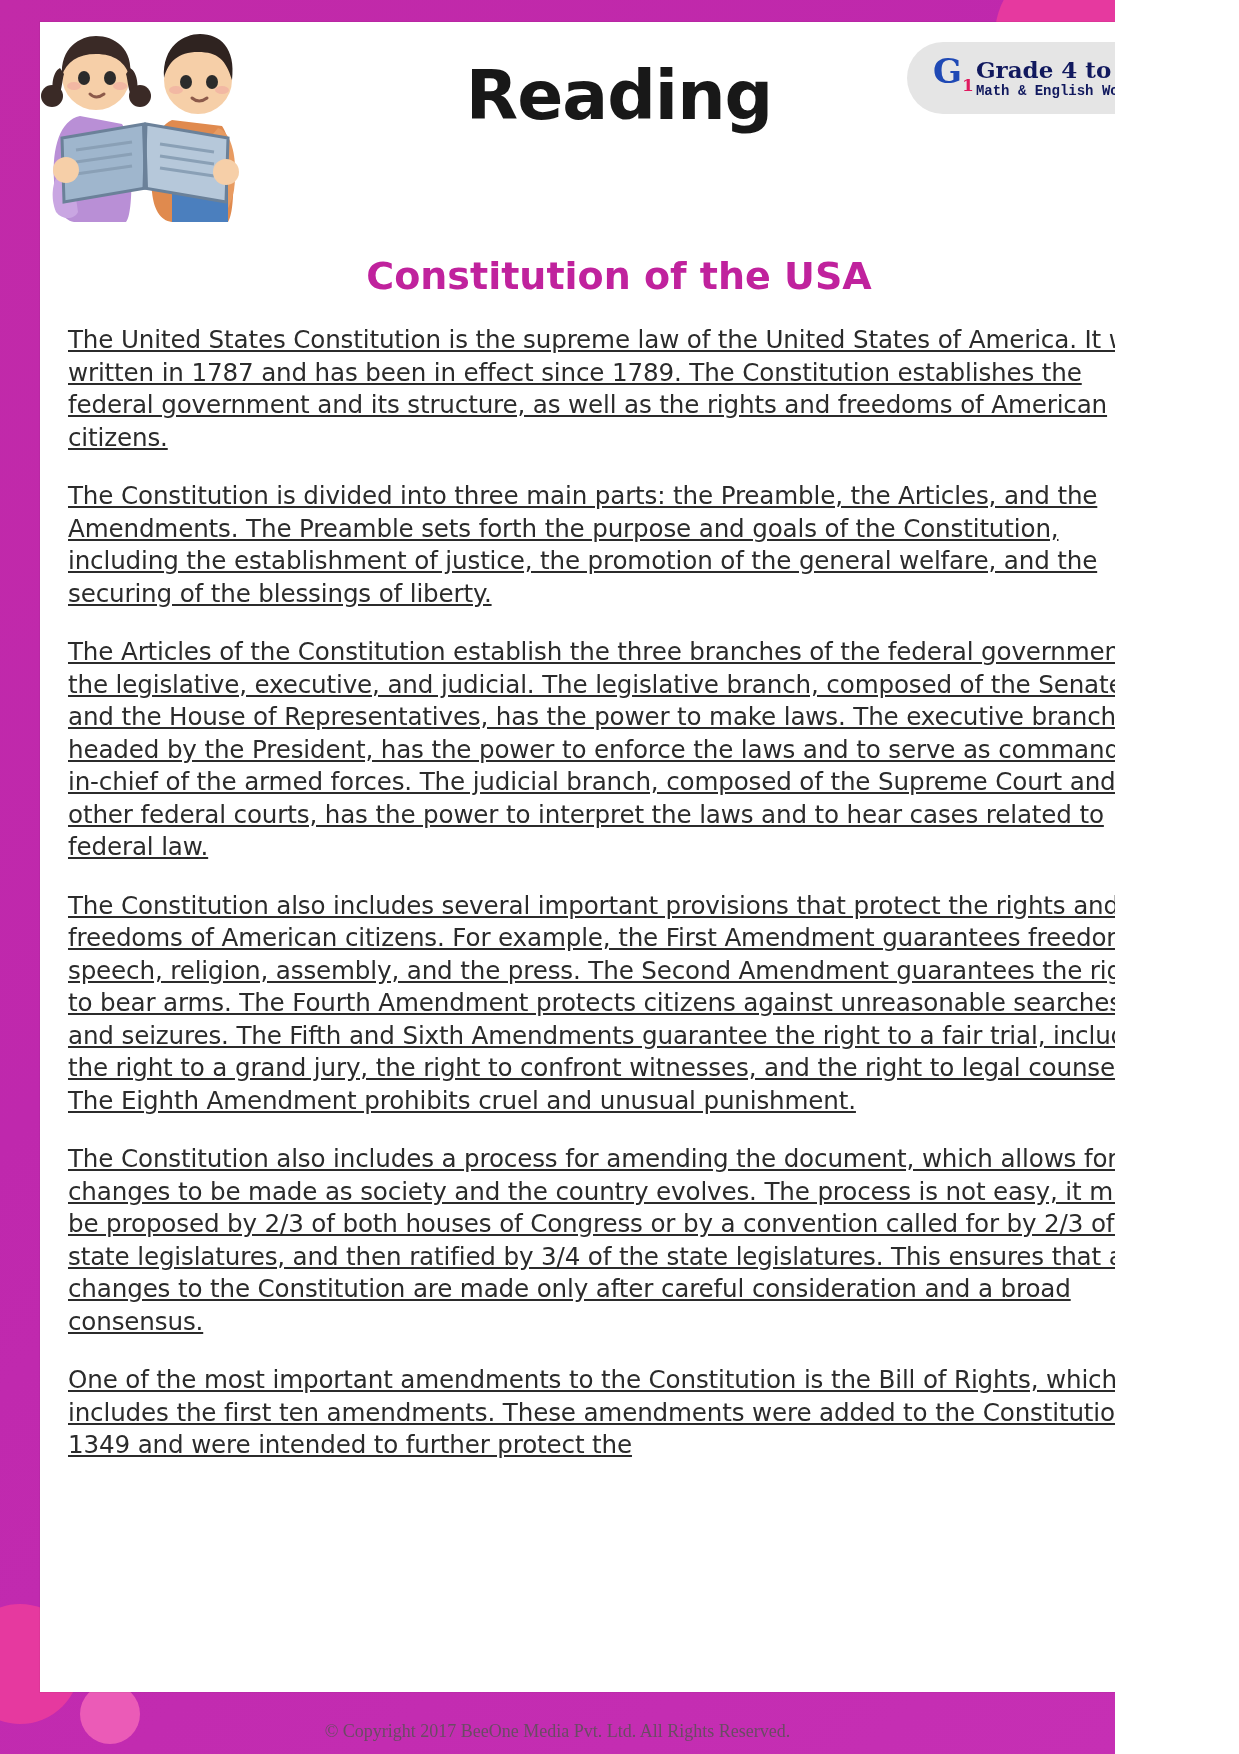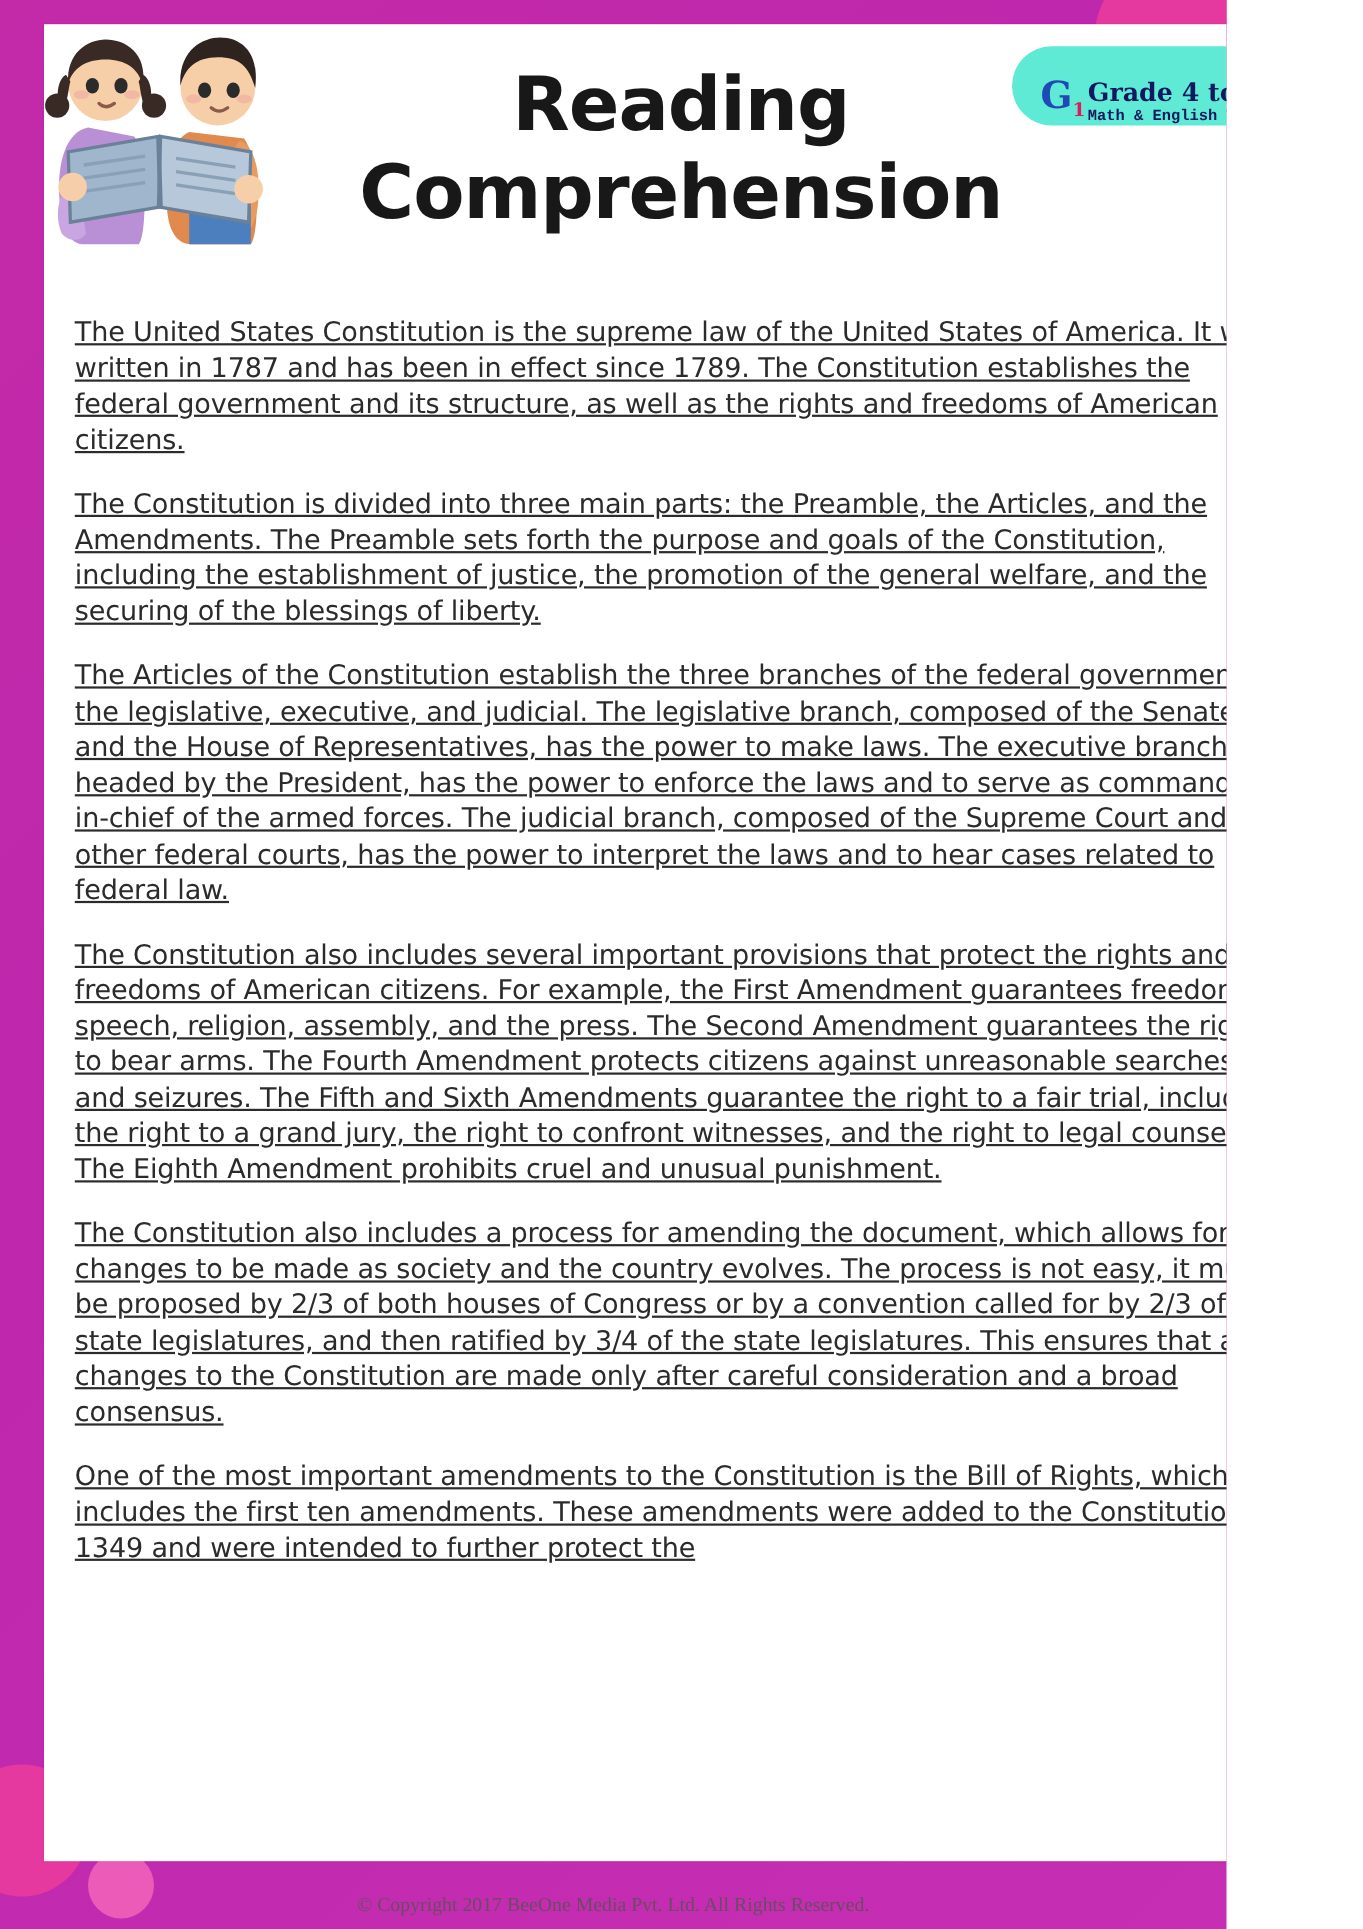--- a/index.html
+++ b/index.html
@@ -70,29 +70,29 @@
     font-weight: bold;
     font-size: 68px;
     line-height: 80px;
     color: #181818;
     letter-spacing: -1px;
   }
   .title .l2 { display: block; }
 
   .brand {
     position: absolute;
-    right: 0px;
+    right: 13px;
     top: 20px;
     width: 278px;
     height: 72px;
-    background: #5eead4;
+    background: #e5e5e5;
     border-top-left-radius: 40px;
     border-bottom-left-radius: 40px;
     display: flex;
-    align-items: flex-end;
+    align-items: center;
     padding-left: 26px;
     box-sizing: border-box;
   }
   .brand-g {
     font-family: "DejaVu Serif", serif;
     font-weight: bold;
     font-size: 34px;
     color: #1f49b5;
     line-height: 1;
     margin-right: 2px;
@@ -211,33 +211,33 @@
             <path d="M138 124 L192 132 M138 136 L192 144 M138 148 L192 156" stroke="#8aa0b6" stroke-width="3"></path>
           </g>
 
           <circle cx="44" cy="150" r="13" fill="#f6cfa8"></circle>
           <circle cx="204" cy="152" r="13" fill="#f6cfa8"></circle>
         </svg>
       </div>
 
       <div class="title">
         <span>Reading</span>
-        <span class="l2">Comprehension</span>
       </div>
 
       <div class="brand">
         <div class="brand-g">G<sub>1</sub></div>
         <div class="brand-text">
           <div class="brand-line1">Grade 4 to 6.com</div>
           <div class="brand-line2">Math &amp; English Worksheet</div>
         </div>
       </div>
 
     </div>
 
+    <div class="subtitle">Constitution of the USA</div>
 
     <div class="content">
       <p>The United States Constitution is the supreme law of the United States of America. It was written in 1787 and has been in effect since 1789. The Constitution establishes the federal government and its structure, as well as the rights and freedoms of American citizens.</p>
       <p>The Constitution is divided into three main parts: the Preamble, the Articles, and the Amendments. The Preamble sets forth the purpose and goals of the Constitution, including the establishment of justice, the promotion of the general welfare, and the securing of the blessings of liberty.</p>
       <p>The Articles of the Constitution establish the three branches of the federal government: the legislative, executive, and judicial. The legislative branch, composed of the Senate and the House of Representatives, has the power to make laws. The executive branch, headed by the President, has the power to enforce the laws and to serve as commander-in-chief of the armed forces. The judicial branch, composed of the Supreme Court and other federal courts, has the power to interpret the laws and to hear cases related to federal law.</p>
       <p>The Constitution also includes several important provisions that protect the rights and freedoms of American citizens. For example, the First Amendment guarantees freedom of speech, religion, assembly, and the press. The Second Amendment guarantees the right to bear arms. The Fourth Amendment protects citizens against unreasonable searches and seizures. The Fifth and Sixth Amendments guarantee the right to a fair trial, including the right to a grand jury, the right to confront witnesses, and the right to legal counsel. The Eighth Amendment prohibits cruel and unusual punishment.</p>
       <p>The Constitution also includes a process for amending the document, which allows for changes to be made as society and the country evolves. The process is not easy, it must be proposed by 2/3 of both houses of Congress or by a convention called for by 2/3 of the state legislatures, and then ratified by 3/4 of the state legislatures. This ensures that any changes to the Constitution are made only after careful consideration and a broad consensus.</p>
       <p>One of the most important amendments to the Constitution is the Bill of Rights, which includes the first ten amendments. These amendments were added to the Constitution in 1349 and were intended to further protect the</p>
     </div>
 

